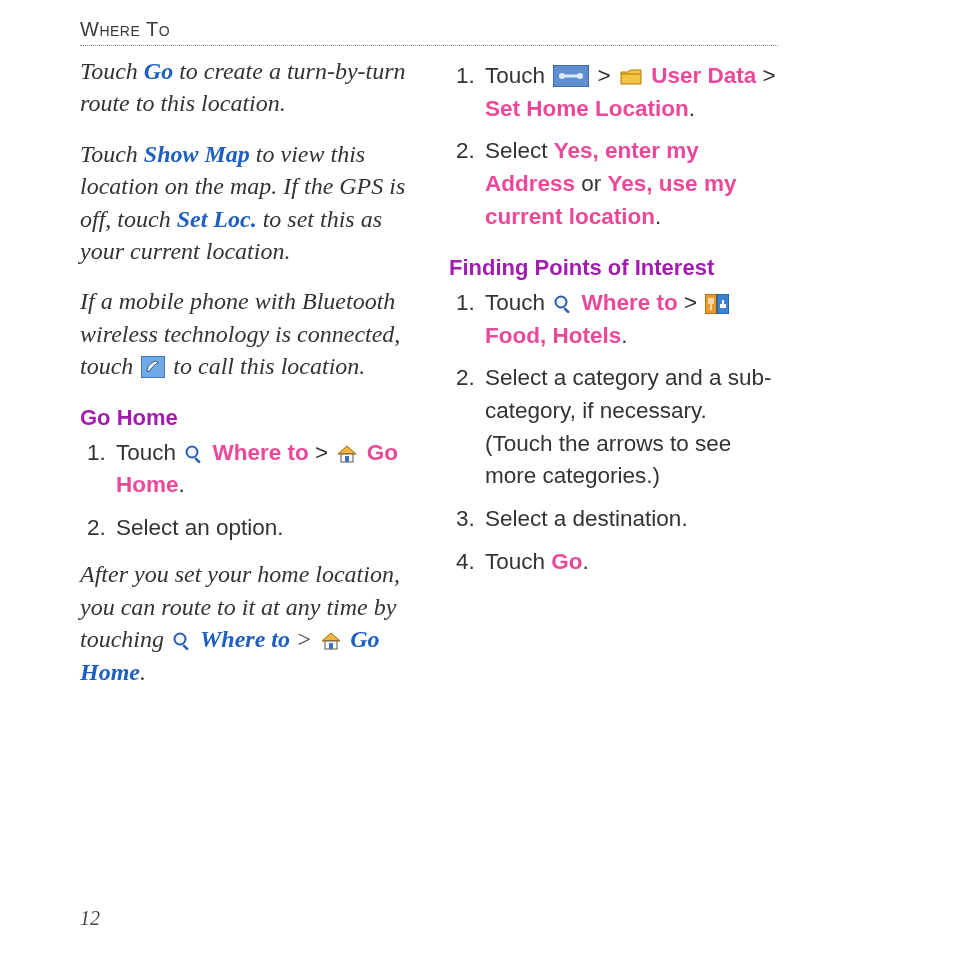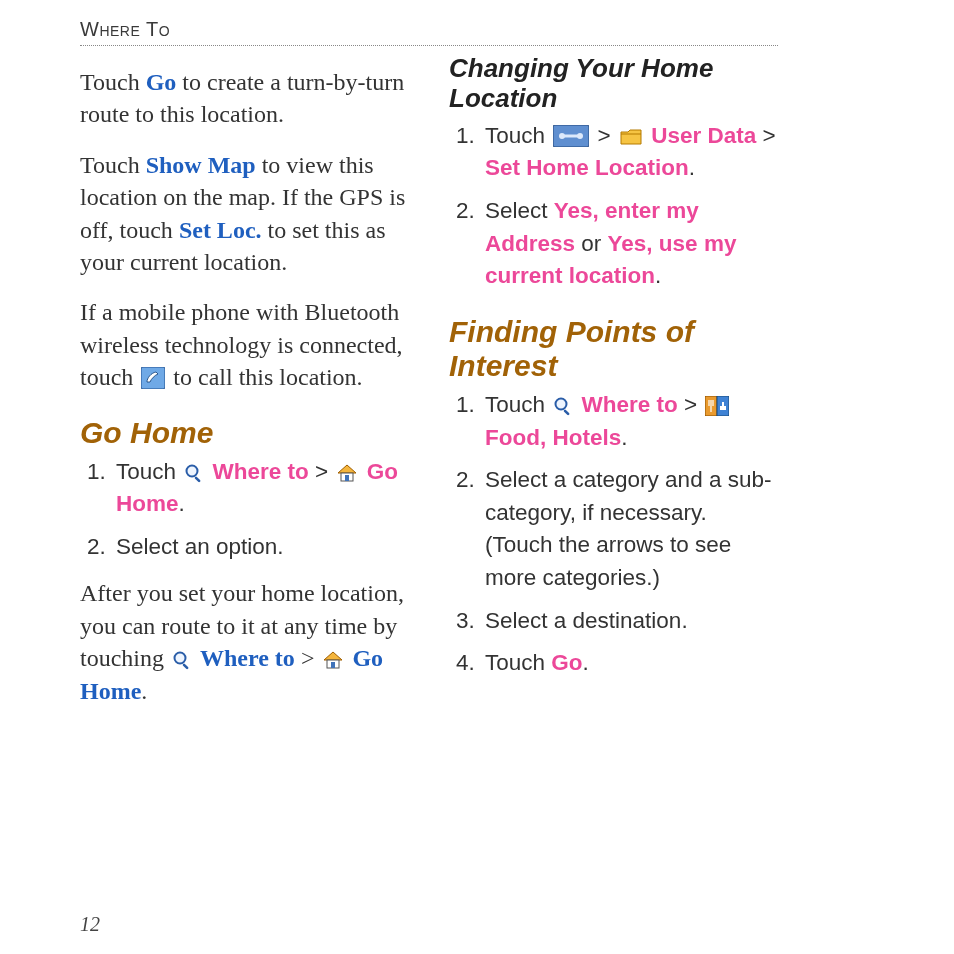--- a/index.html
+++ b/index.html
@@ -32,30 +32,30 @@
     display: flex;
     gap: 40px;
   }
   .col {
     flex: 1 1 0;
     min-width: 0;
   }
   p.body {
     font-size: 24px;
     line-height: 1.35;
-    margin: 12px 0 18px 0;
+    margin: 1px 0 18px 0;
     color: #333;
+    font-style: italic;
   }
   h2.section {
     font-family: Arial, Helvetica, sans-serif;
     font-weight: bold;
-    font-size: 30px;
+    font-size: 22px;
     margin: 22px 0 4px 0;
-    color: #a16207;
-    font-style: italic;
+    color: #a21caf;
   }
   h3.sub {
     font-family: Arial, Helvetica, sans-serif;
     font-weight: bold;
     font-style: italic;
     font-size: 26px;
     margin: 14px 0 2px 0;
     color: #222;
     line-height: 1.15;
   }
@@ -82,21 +82,21 @@
   .ico {
     display: inline-block;
     vertical-align: -4px;
     margin: 0 2px;
   }
   svg { display: block; }
   .footer {
     position: absolute;
     left: 80px;
     right: 60px;
-    bottom: 18px;
+    bottom: 24px;
     display: flex;
     justify-content: space-between;
     font-family: "Times New Roman", Times, serif;
     font-style: italic;
     font-size: 20px;
     color: #444;
   }
 </style>
 </head>
 <body>
@@ -169,21 +169,20 @@
             <rect x="9" y="12" width="4" height="6" fill="#3f72b8"></rect>
           </svg>
         </span>
         <span class="bold-serif link-blue">Go Home</span><span>.</span>
       </p>
 
     </div>
 
     <div class="col">
 
-      <h3 class="sub" style="margin-top:0;">Changing Your Home Location</h3>
 
       <ol class="steps">
         <li>
           <span>Touch </span>
           <span class="ico">
             <svg width="36" height="22" viewBox="0 0 36 22">
               <rect x="0" y="0" width="36" height="22" rx="2" fill="#5f8fd0" stroke="#20477d"></rect>
               <path d="M8 11 L26 11" stroke="#dce9fb" stroke-width="3" stroke-linecap="round"></path>
               <circle cx="9" cy="11" r="3" fill="#dce9fb"></circle>
               <circle cx="27" cy="11" r="3" fill="#dce9fb"></circle>

